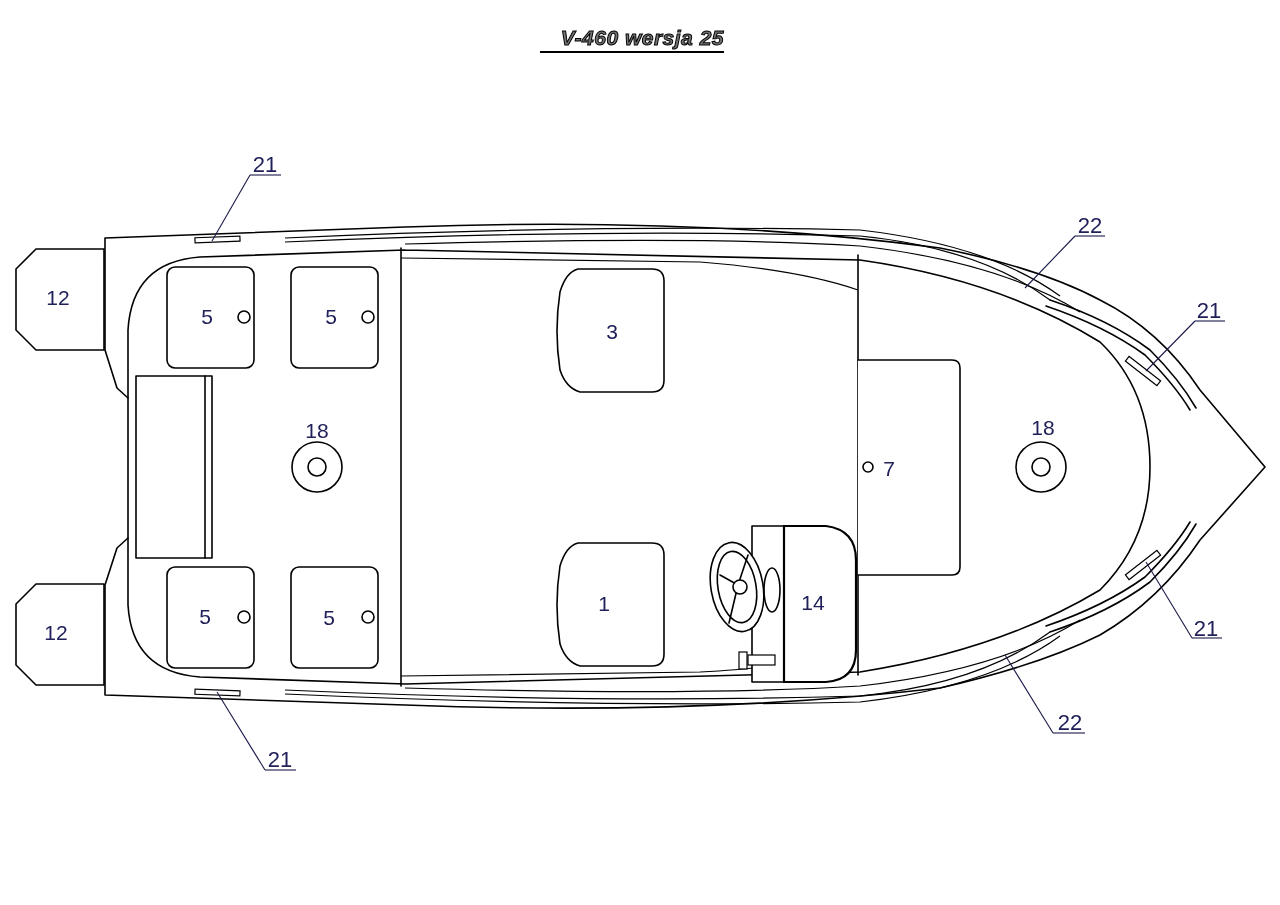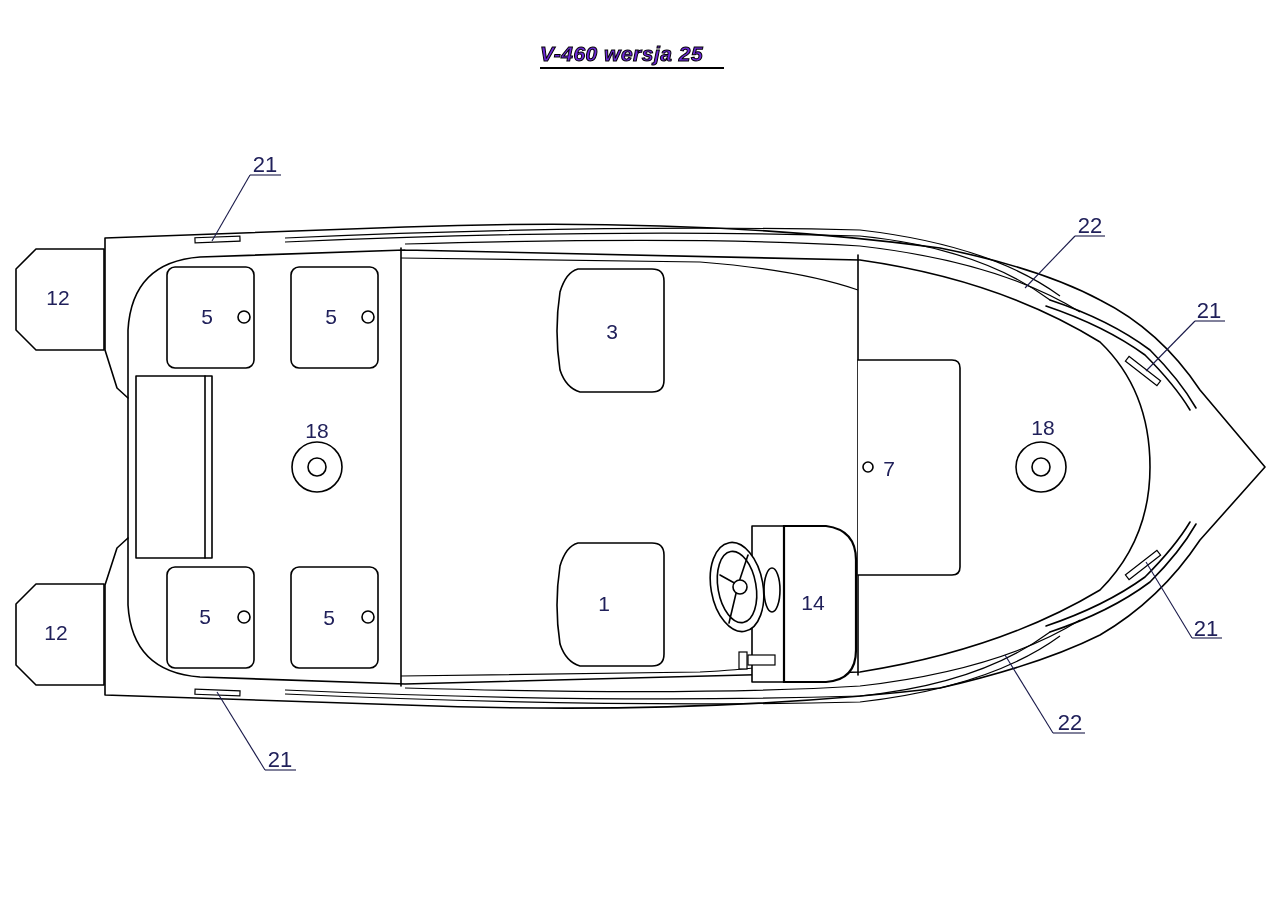--- a/index.html
+++ b/index.html
@@ -1,20 +1,20 @@
 <!DOCTYPE html>
 <html><head>
   <meta charset="utf-8">
   <style>
     html, body { margin: 0; padding: 0; background: #ffffff; }
     body { width: 1280px; height: 905px; position: relative; overflow: hidden; font-family: "Liberation Sans", sans-serif; }
     #title {
-      position: absolute; left: 540px; top: 42px; width: 184px; text-align: left;
+      position: absolute; left: 540px; top: 26px; width: 184px; text-align: right;
       font-family: "Liberation Sans", sans-serif; font-weight: bold; font-style: italic;
-      font-size: 21px; color: #6d28d9; -webkit-text-stroke: 1px #000000; letter-spacing: 0.5px;
+      font-size: 21px; color: #737373; -webkit-text-stroke: 1px #000000; letter-spacing: 0.5px;
       border-bottom: 2px solid #000; padding-bottom: 1px; line-height: 24px;
     }
     svg#drawing { position: absolute; left: 0; top: 0; }
     .ln { fill: none; stroke: #000; stroke-width: 1.6; stroke-linejoin: round; stroke-linecap: round; }
     .ln-thin { fill: none; stroke: #000; stroke-width: 1.2; }
     .ln-bold { fill: none; stroke: #000; stroke-width: 2.2; }
     .fillw { fill: #fff; }
     .leader { stroke: #1a1a4a; stroke-width: 1.1; fill: none; }
     .lbl { font-family: "Liberation Sans", sans-serif; font-size: 21px; fill: #20205a; }
     .callout-lbl { font-family: "Liberation Sans", sans-serif; font-size: 22px; fill: #20205a; }

